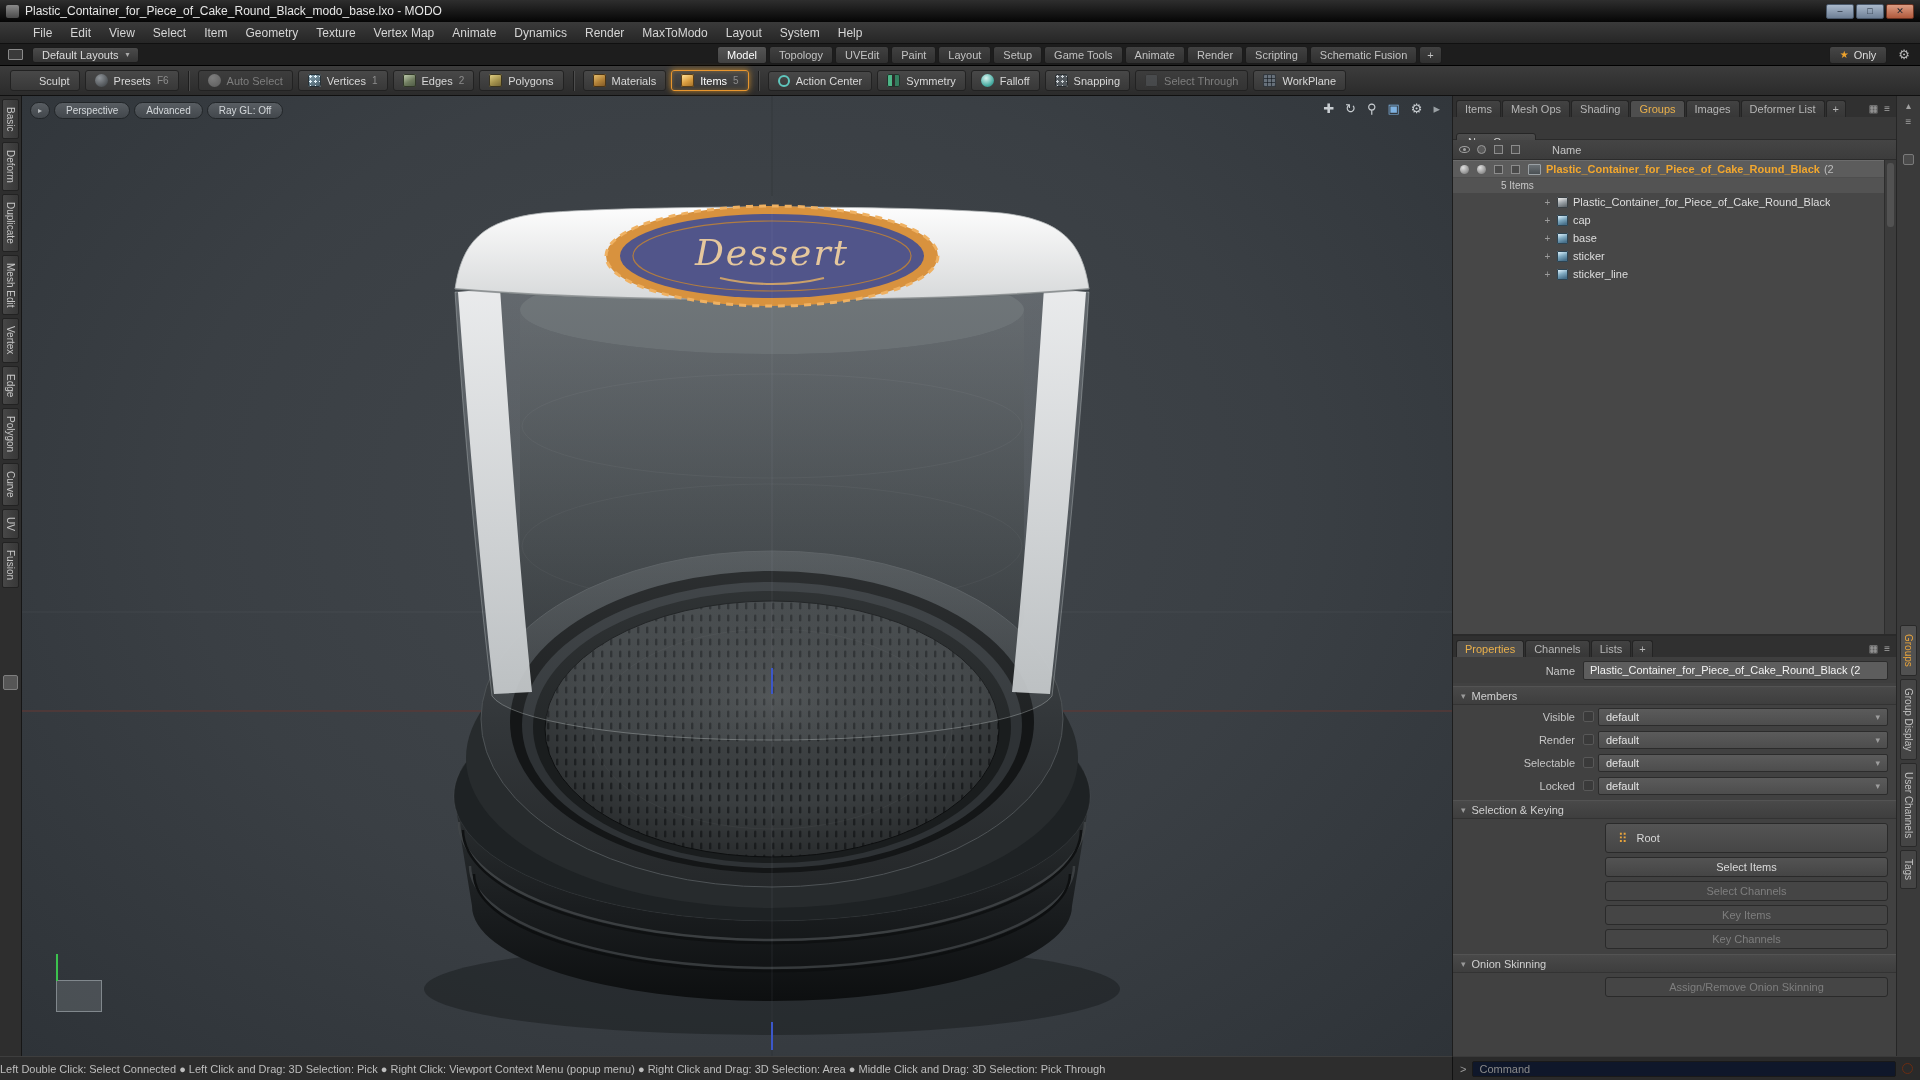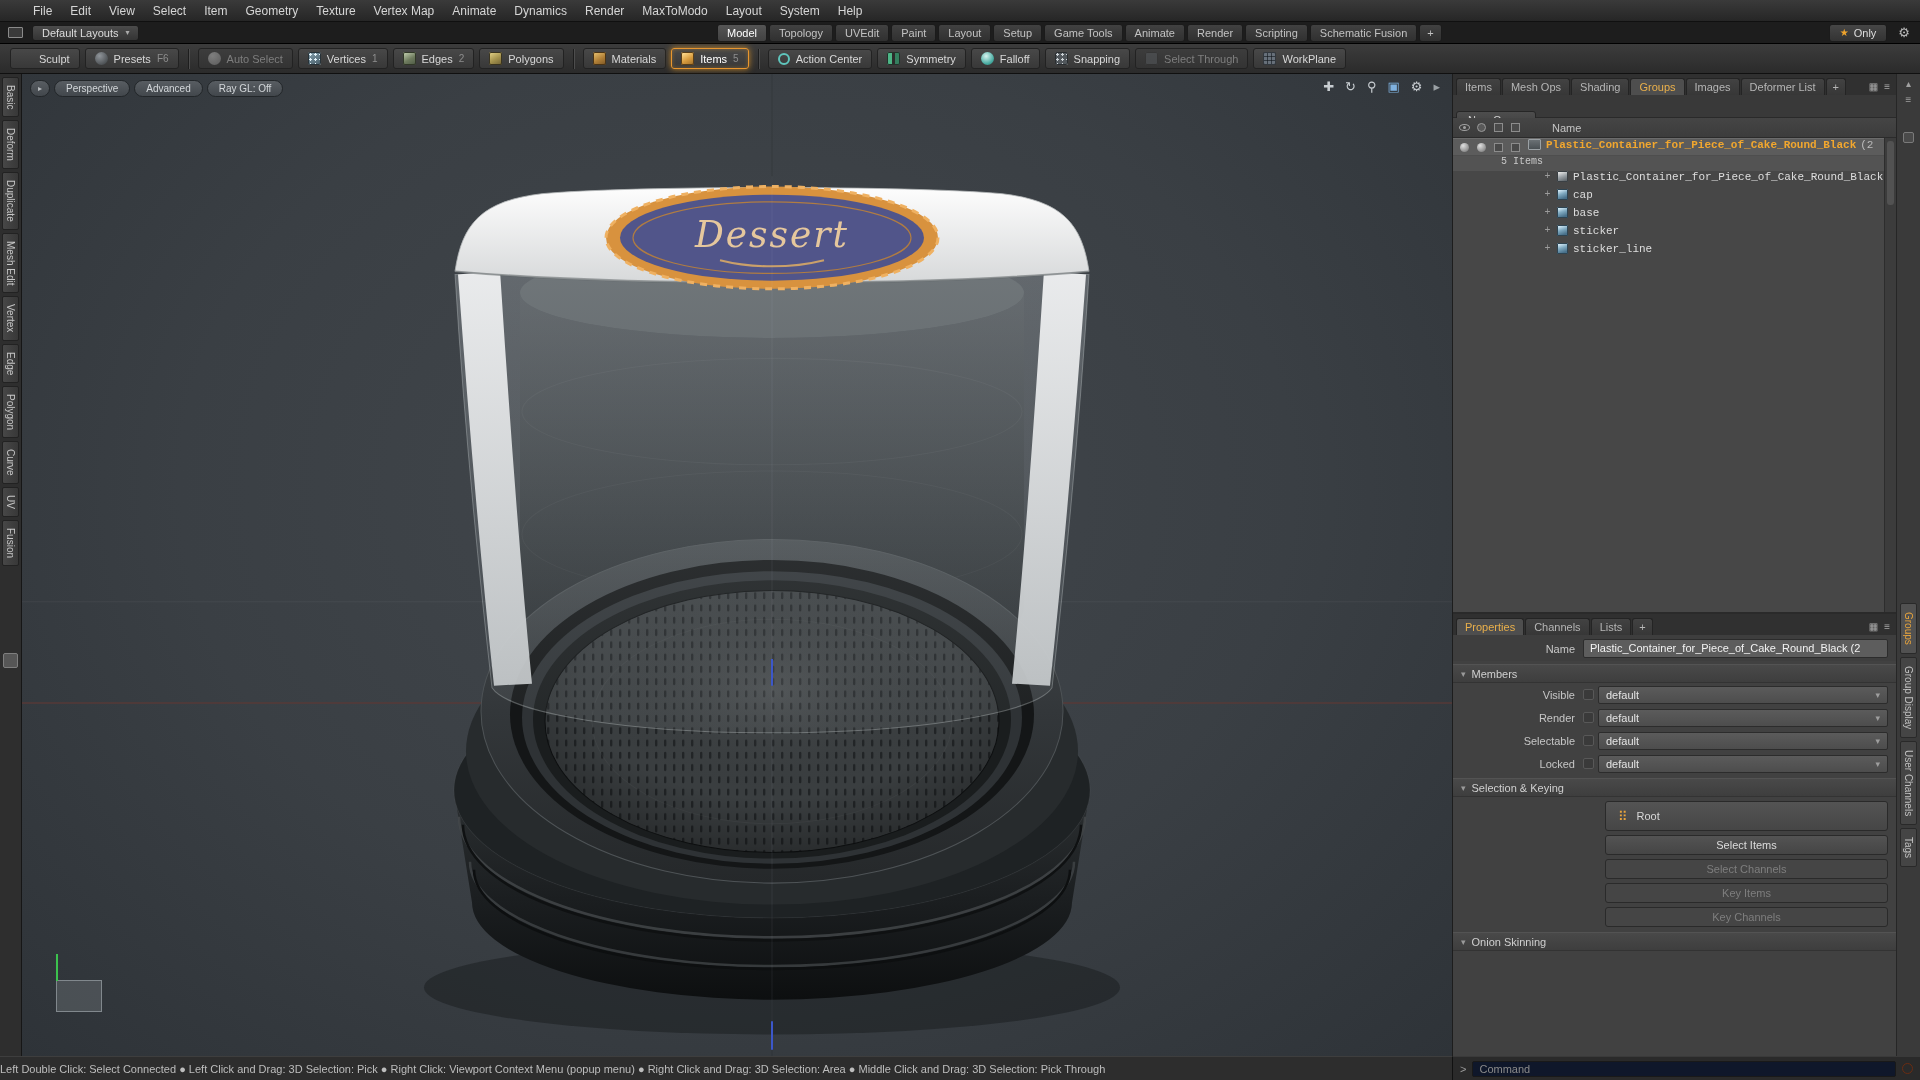--- a/index.html
+++ b/index.html
@@ -110,21 +110,21 @@
     color:#d2d2d2;font-size:11px;padding:2px 11px;margin-top:28px;}
   .tree-header{height:20px;background:linear-gradient(#454545,#3c3c3c);border-bottom:1px solid #2b2b2b;
     display:flex;align-items:center;padding-left:3px;font-size:11px;color:#c4c4c4;flex:none;}
   .tree-header .name{margin-left:28px;}
   .hic{width:17px;display:flex;justify-content:center;align-items:center;}
   .hic-eye{width:11px;height:7px;border:1px solid #a2a2a2;border-radius:50%;position:relative;}
   .hic-eye:after{content:'';position:absolute;left:3px;top:1px;width:3px;height:3px;border-radius:50%;background:#a2a2a2;}
   .hic-dot{width:9px;height:9px;border-radius:50%;border:1px solid #9a9a9a;background:#595959;}
   .hic-box{width:9px;height:9px;border:1px solid #8c8c8c;background:#4a4a4a;}
   .tree{position:relative;flex:1;background:#474747;overflow:hidden;}
-  .tree-row{height:18px;display:flex;padding-left:3px;font-size:11px;color:#d8d8d8;font-family:Liberation Mono, monospace;}
+  .tree-row{height:18px;display:flex;align-items:center;padding-left:3px;font-size:11px;color:#d8d8d8;}
   .row-group{background:#5c5c5c;border-top:1px solid #6b6b6b;border-bottom:1px solid #4e4e4e;}
   .grp-ic{width:13px;height:11px;border:1px solid #9ba1a5;border-radius:1px;margin-left:4px;
     background:linear-gradient(#6b7175,#4a5054);flex:none;}
   .glabel{color:#f2a72e;font-weight:bold;margin-left:5px;white-space:nowrap;overflow:hidden;}
   .gsuffix{color:#bcbcbc;margin-left:4px;}
   .row-subinfo{height:15px;background:#535353;padding-left:48px;}
   .subinfo{font-size:10px;color:#c8c8c8;}
   .tree-row.child{padding-left:90px;gap:5px;}
   .expander{color:#9c9c9c;font-size:10px;width:9px;text-align:center;flex:none;}
   .tree-ic{width:11px;height:11px;border-radius:1px;flex:none;}
@@ -177,20 +177,29 @@
   .cmd-field{flex:1;height:16px;background:#0f172a;border:1px solid #191919;border-radius:2px;
     color:#8b8b8b;font-size:11px;padding:0 6px;line-height:15px;}
   .cmd-dot{width:11px;height:11px;border-radius:50%;background:radial-gradient(circle at 35% 30%,#f0membe8a60,#c65a2e 60%,#8a3a1a);
     border:1px solid #6a2c12;flex:none;}
 </style>
 </head>
 <body>
 
 <div class="app" data-name="modo-application-window">
 
+  <div class="titlebar" data-name="title-bar">
+    <span class="title-icon" data-name="app-icon"></span>
+    <span data-name="window-title">Plastic_Container_for_Piece_of_Cake_Round_Black_modo_base.lxo - MODO</span>
+    <div class="win-buttons">
+      <div class="win-btn" data-name="minimize-button">–</div>
+      <div class="win-btn" data-name="maximize-button">□</div>
+      <div class="win-btn close" data-name="close-button">✕</div>
+    </div>
+  </div>
 
   <div class="menubar" id="menubar" data-name="menu-bar">
       <div class="menu-item" data-name="menu-file">File</div>
       <div class="menu-item" data-name="menu-edit">Edit</div>
       <div class="menu-item" data-name="menu-view">View</div>
       <div class="menu-item" data-name="menu-select">Select</div>
       <div class="menu-item" data-name="menu-item">Item</div>
       <div class="menu-item" data-name="menu-geometry">Geometry</div>
       <div class="menu-item" data-name="menu-texture">Texture</div>
       <div class="menu-item" data-name="menu-vertex-map">Vertex Map</div>
@@ -584,20 +593,23 @@
           </div>
           <div class="pbtn" data-name="select-items-button">Select Items</div>
           <div class="pbtn disabled" data-name="select-channels-button">Select Channels</div>
           <div class="pbtn disabled" data-name="key-items-button">Key Items</div>
           <div class="pbtn disabled" data-name="key-channels-button">Key Channels</div>
         </div>
         <div class="sec" data-name="section-onion-skinning">
           <span class="sec-arrow" data-name="disclosure-triangle-icon">▾</span>
           <span data-name="section-onion-skinning-label">Onion Skinning</span>
         </div>
+        <div class="btn-col">
+          <div class="pbtn disabled" data-name="assign-onion-skinning-button">Assign/Remove Onion Skinning</div>
+        </div>
       </div>
     </div>
 
     <div class="right-edge" data-name="right-edge-strip">
       <span class="edge-top-ic" data-name="panel-expand-icon">▴</span>
       <span class="edge-top-ic" data-name="panel-options-icon">≡</span>
       <span class="edge-box" data-name="scroll-indicator-icon"></span>
       <div id="edge-tabs" data-name="form-category-tabs">
           <div class="edge-tab active" data-name="edge-tab-groups">Groups</div>
           <div class="edge-tab" data-name="edge-tab-group-display">Group Display</div>

